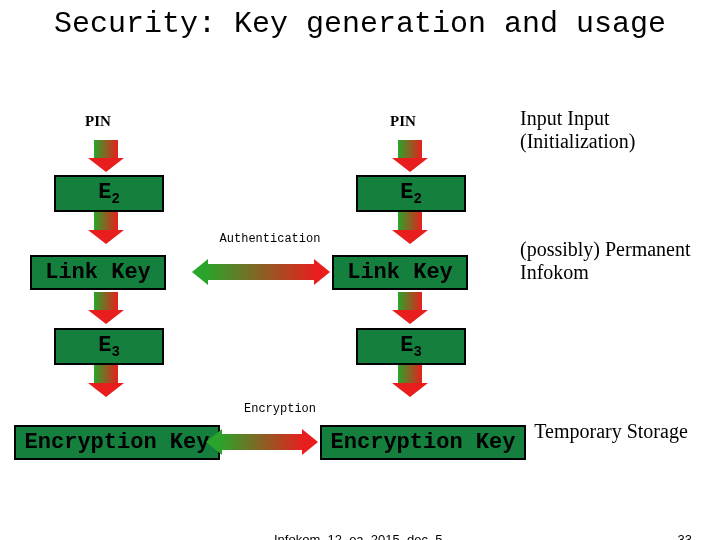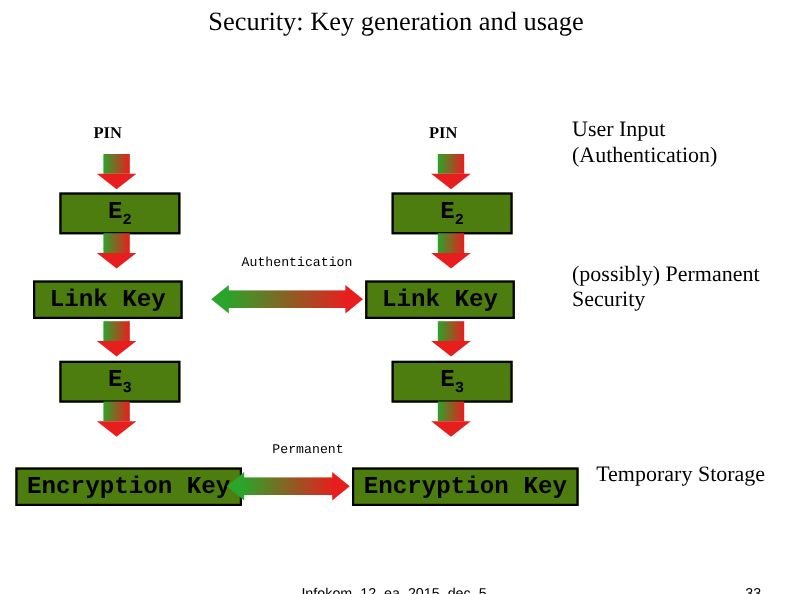--- a/index.html
+++ b/index.html
@@ -7,33 +7,33 @@
     margin: 0;
     width: 720px;
     height: 540px;
     background: #fff;
     font-family: "Times New Roman", Times, serif;
     position: relative;
     overflow: hidden;
   }
   .title {
     text-align: center;
-    font-size: 24px;
-    font-family: Liberation Serif, serif;
+    font-size: 30px;
+    font-family: Liberation Mono, monospace;
     padding-top: 6px;
     line-height: 1.2;
   }
   .abs { position: absolute; }
   .pin {
     font-size: 15px;
     font-weight: bold;
   }
   .box {
     border: 2.5px solid #000;
-    background: #4d7c0f;
+    background: #15803d;
     text-align: center;
     font-family: "Courier New", Courier, monospace;
     font-weight: bold;
     font-size: 22px;
     padding: 3px 0;
   }
   .box.small { width: 110px; }
   .box.med   { width: 136px; }
   .box.wide  { width: 206px; }
   .annot {
@@ -98,21 +98,21 @@
   }
 </style>
 </head>
 <body>
 
 <div class="title">Security: Key generation and usage</div>
 
 <div class="abs pin" style="left:85px; top:113px;">PIN</div>
 <div class="abs pin" style="left:390px; top:113px;">PIN</div>
 
-<div class="abs annot" style="left:520px; top:107px; width:180px;">User Input (Authentication)</div>
+<div class="abs annot" style="left:520px; top:107px; width:180px;">Input Input (Initialization)</div>
 
 <div class="abs v-arrow" style="left:94px; top:140px;">
     <div class="shaft"></div>
     <div class="head"></div>
   </div>
 <div class="abs v-arrow" style="left:398px; top:140px;">
     <div class="shaft"></div>
     <div class="head"></div>
   </div>
 
@@ -136,21 +136,21 @@
 
 <div class="abs box med" style="left:30px; top:255px;">Link Key</div>
 <div class="abs box med" style="left:332px; top:255px;">Link Key</div>
 
 <div class="h-arrow" style="left:192px; width:138px; top:264px;">
   <div class="lhead"></div>
     <div class="bar"></div>
     <div class="rhead"></div>
 </div>
 
-<div class="abs annot" style="left:520px; top:238px; width:180px;">(possibly) Permanent Security</div>
+<div class="abs annot" style="left:520px; top:238px; width:180px;">(possibly) Permanent Infokom</div>
 
 <div class="abs v-arrow" style="left:94px; top:292px;">
     <div class="shaft"></div>
     <div class="head"></div>
   </div>
 <div class="abs v-arrow" style="left:398px; top:292px;">
     <div class="shaft"></div>
     <div class="head"></div>
   </div>
 
@@ -163,29 +163,29 @@
 
 <div class="abs v-arrow" style="left:94px; top:365px;">
     <div class="shaft"></div>
     <div class="head"></div>
   </div>
 <div class="abs v-arrow" style="left:398px; top:365px;">
     <div class="shaft"></div>
     <div class="head"></div>
   </div>
 
-<div class="abs midlabel" style="left:200px; top:402px; width:160px;">Permanent</div>
+<div class="abs midlabel" style="left:200px; top:402px; width:160px;">Encryption</div>
 
 <div class="abs box wide" style="left:14px; top:425px;">Encryption Key</div>
 <div class="abs box wide" style="left:320px; top:425px;">Encryption Key</div>
 
 <div class="h-arrow" style="left:206px; width:112px; top:434px;">
   <div class="lhead"></div>
     <div class="bar"></div>
     <div class="rhead"></div>
 </div>
 
-<div class="abs annot" style="left:542px; top:420px; width:170px;">Temporary Storage</div>
+<div class="abs annot" style="left:526px; top:420px; width:170px;text-align:center;">Temporary Storage</div>
 
 <div class="footer">
   <span class="ftext">Infokom. 12. ea. 2015. dec. 5.</span>
   <span class="pgnum">33</span>
 </div>
 
 </body></html>

